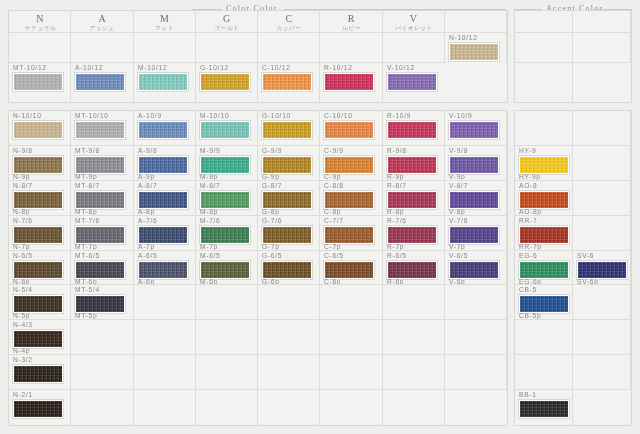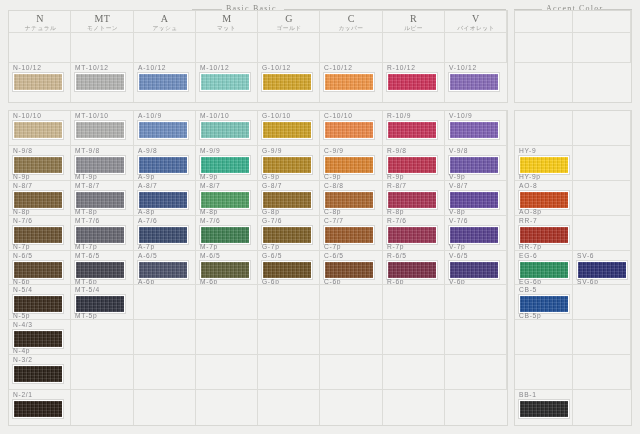--- a/index.html
+++ b/index.html
@@ -113,38 +113,34 @@
     opacity: .85;
   }
   .empty { }
 </style>
 </head>
 <body>
 
 <div id="sheet">
 
   <div class="caption-rule" style="left:192px; width:30px;"></div>
-  <div class="section-caption" style="left:226px; top:4px;">Basic Basic</div>
+  <div class="section-caption" style="left:226px; top:4px;">Color Color</div>
   <div class="caption-rule" style="left:284px; width:222px;"></div>
 
   <div class="caption-rule" style="left:514px; width:28px;"></div>
   <div class="section-caption" style="left:546px; top:4px;">Accent Color</div>
   <div class="caption-rule" style="left:596px; width:36px;"></div>
 
   <div class="block" style="left:8px; top:10px; width:500px; height:93px;">
     <div class="grid" id="basic-top-grid" style="grid-template-columns: repeat(8, 1fr); grid-template-rows: 22px 30px 1fr;">
         <div class="cell hdr">
           <div class="code">N</div>
           <div class="kana">ナチュラル</div>
         </div>
         <div class="cell hdr">
-          <div class="code">MT</div>
-          <div class="kana">モノトーン</div>
-        </div>
-        <div class="cell hdr">
           <div class="code">A</div>
           <div class="kana">アッシュ</div>
         </div>
         <div class="cell hdr">
           <div class="code">M</div>
           <div class="kana">マット</div>
         </div>
         <div class="cell hdr">
           <div class="code">G</div>
           <div class="kana">ゴールド</div>

